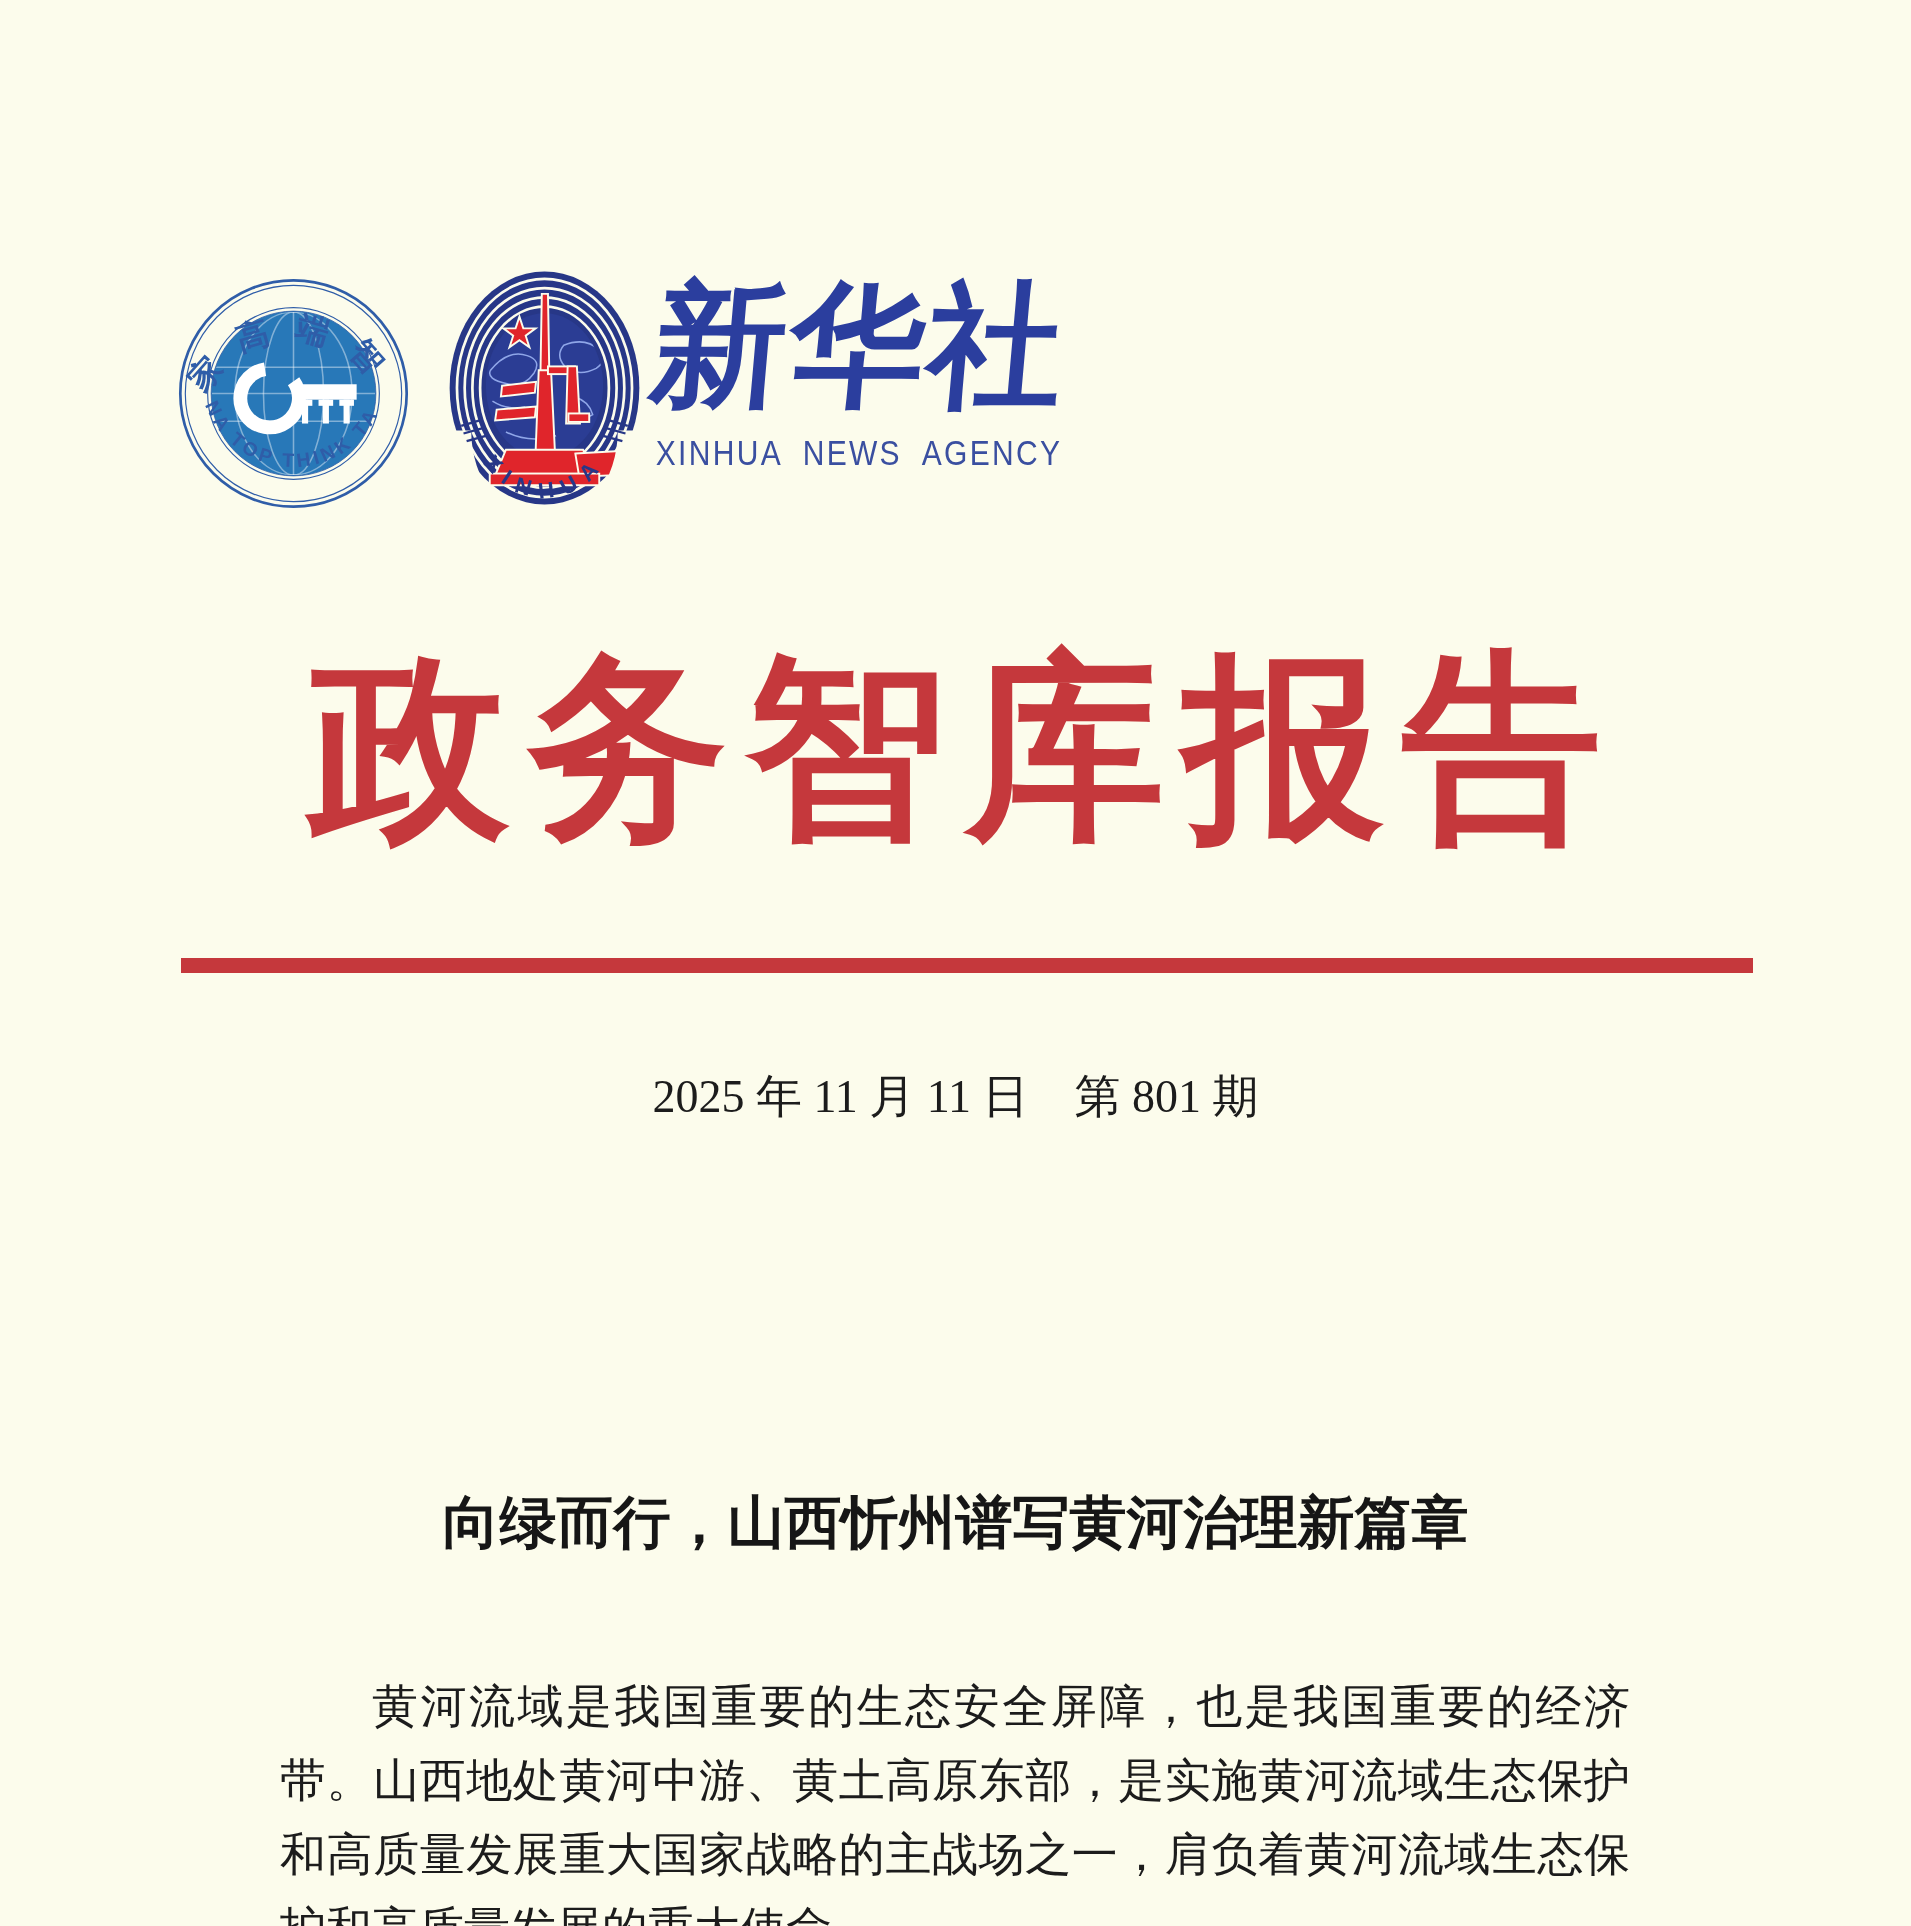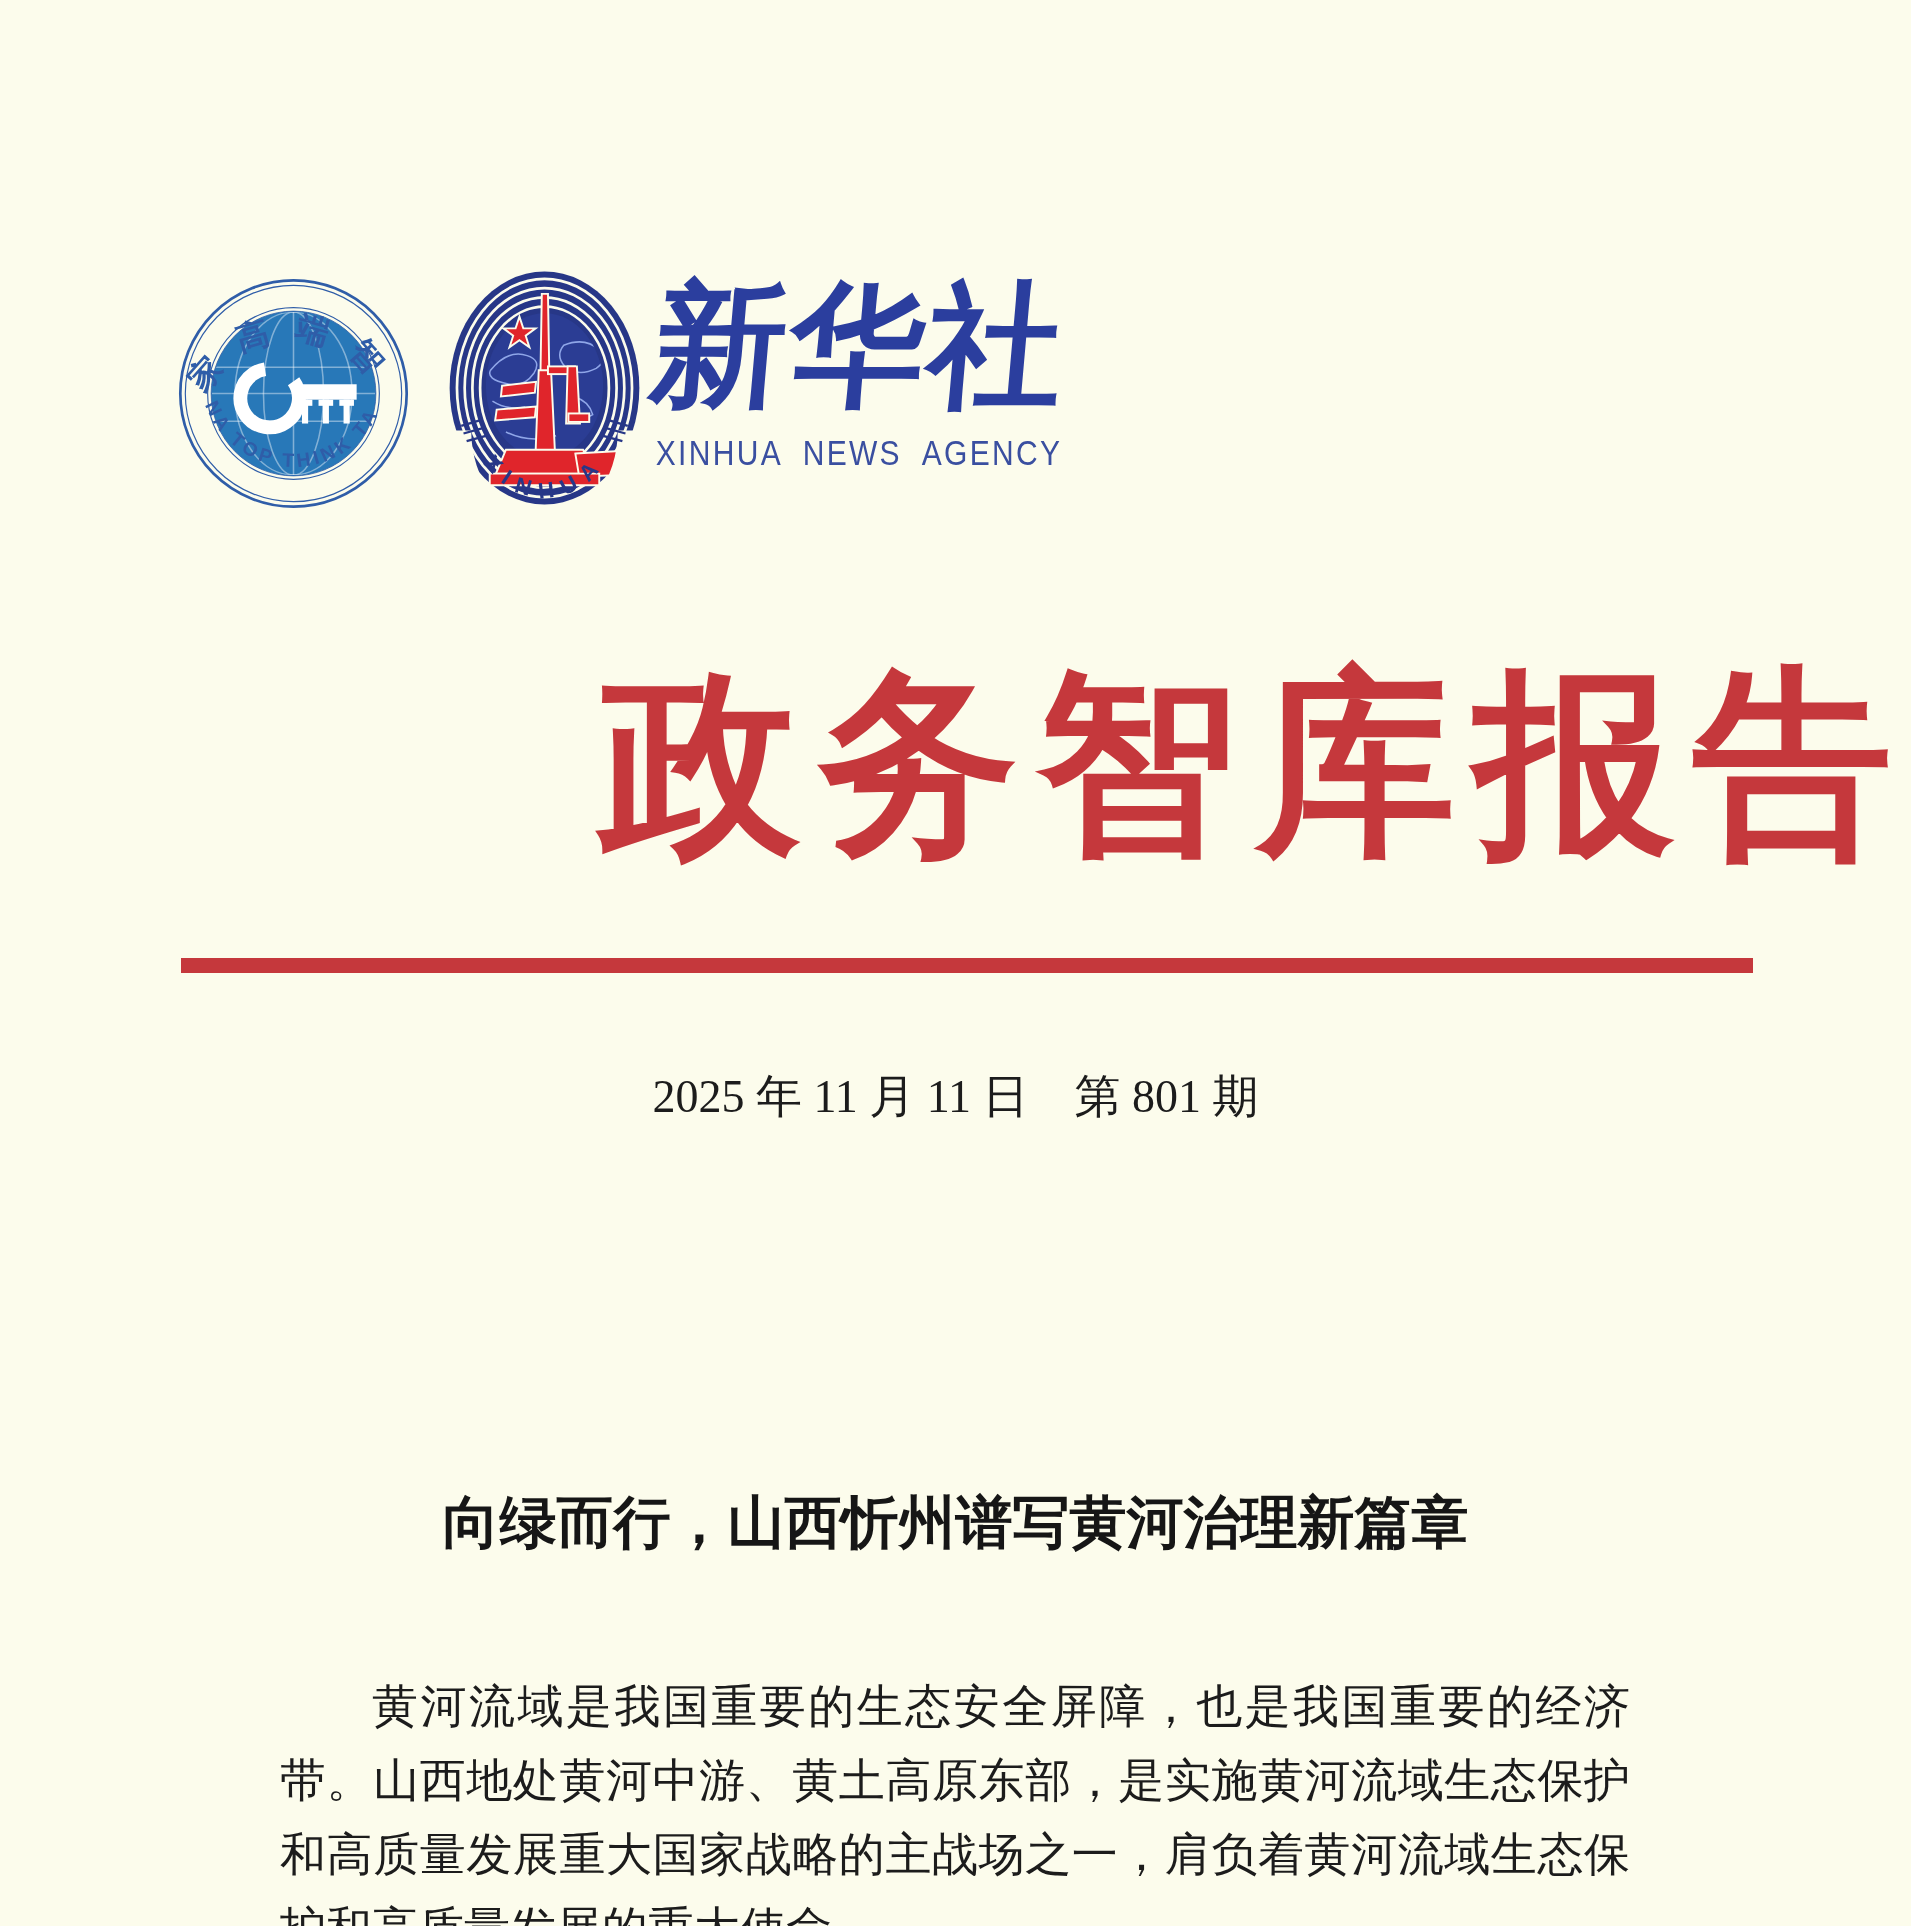--- a/index.html
+++ b/index.html
@@ -36,25 +36,25 @@
   .agency{
     margin-top:10px;
     font-size:30px;line-height:33px;font-weight:500;
     color:var(--agency-blue);
     letter-spacing:2.3px;word-spacing:10.8px;
     transform:scaleY(1.15);transform-origin:top center;
     font-family:"Liberation Sans","DejaVu Sans",sans-serif;
   }
   .masthead-title{
     position:absolute;left:0;top:644px;width:100%;
-    text-align:right;
+    text-align:center;
     font-size:200px;line-height:239px;font-weight:700;
     letter-spacing:18.5px;text-indent:18.5px;
     color:var(--accent-red);
-    font-family:Liberation Sans, sans-serif;
+    font-family:Liberation Mono, monospace;
   }
   .red-rule{
     position:absolute;left:181px;top:958px;width:1572px;height:15.4px;
     background:var(--accent-red);
   }
   .issue-line{
     position:absolute;left:0;top:1020px;width:100%;
     text-align:center;
     font-size:46px;line-height:62px;
     color:var(--text-black);

